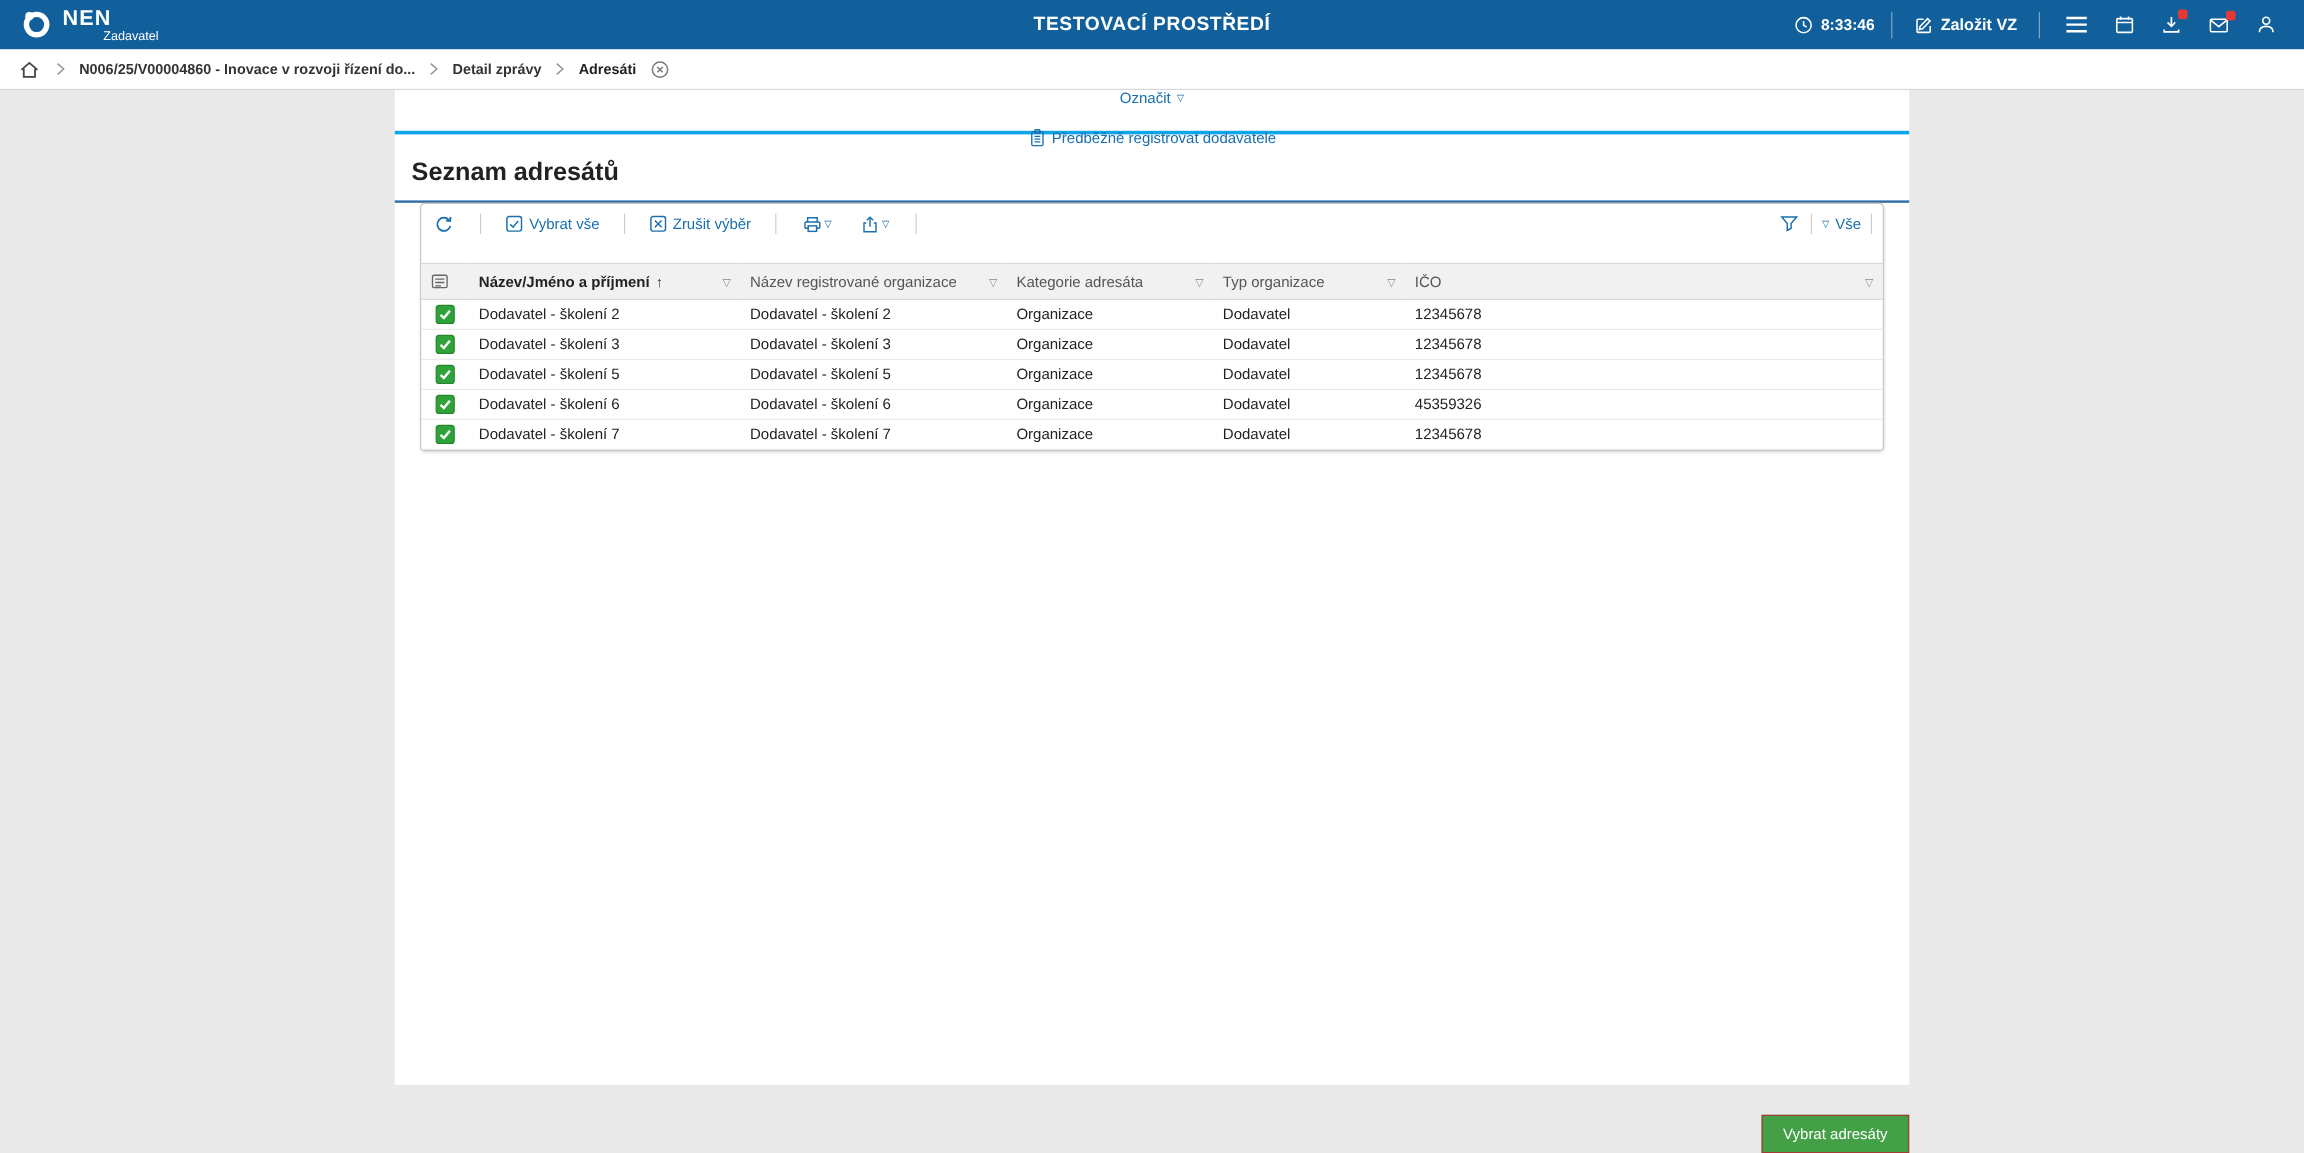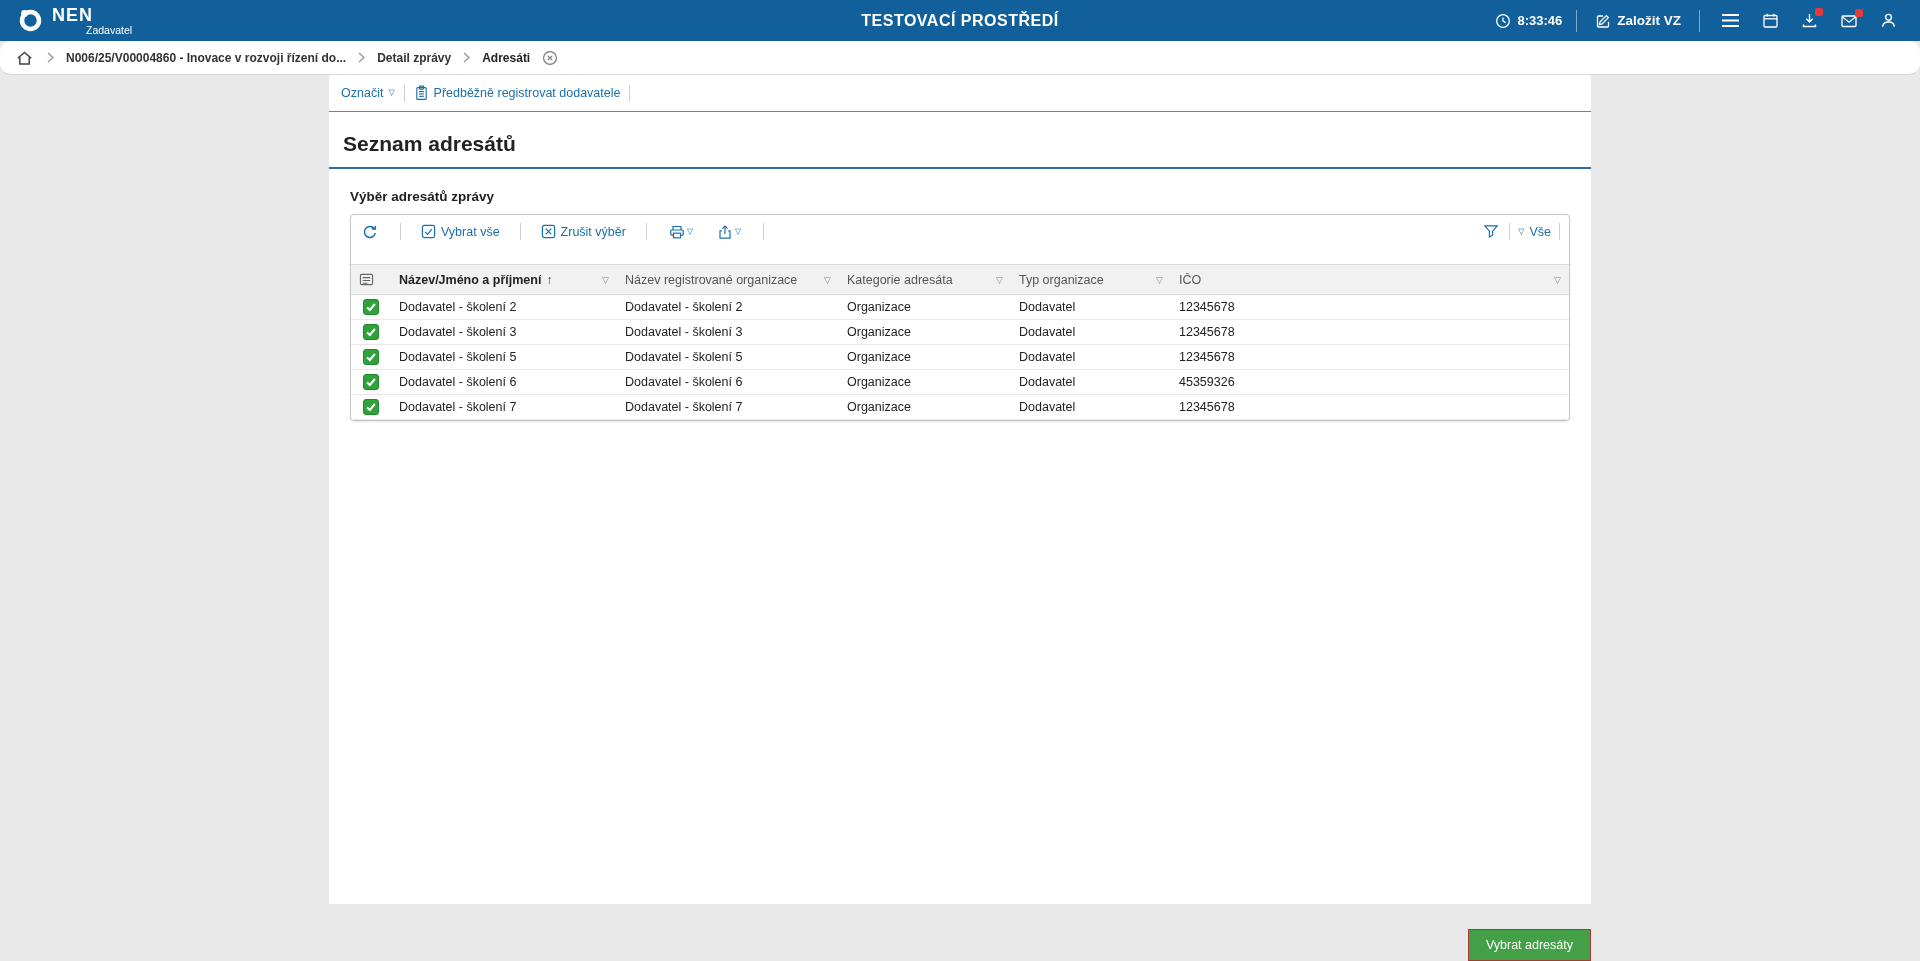--- a/index.html
+++ b/index.html
@@ -21,32 +21,32 @@
   .tb-divider { width:1px; height:22px; background:rgba(255,255,255,.45); margin:0 6px; }
   .tb-btn { background:none; border:none; color:#fff; display:flex; align-items:flex-start; gap:6px;
     font-family:inherit; font-size:13.5px; font-weight:bold; cursor:pointer; padding:4px; position:relative; }
   .tb-icon-btn { background:none; border:none; color:#fff; cursor:pointer; padding:4px 7px; position:relative;
     display:flex; align-items:center; }
   .badge-dot { position:absolute; top:0px; right:2px; width:8px; height:8px; background:#e53935;
     border-radius:2px; }
 
   
   .breadcrumb-bar { height:34px; background:#fff; border-bottom:1px solid #d8d8d8; display:flex;
-    align-items:center; padding:0 16px; gap:12px; font-size:12px; font-weight:bold; color:#333;border-radius:11px; }
+    align-items:center; padding:0 16px; gap:12px; font-size:12px; font-weight:bold; color:#333; }
   .crumb { color:#333; text-decoration:none; cursor:pointer; }
   .crumb-current { color:#222; }
   .chev { display:flex; align-items:center; }
   .close-circle { background:none; border:none; cursor:pointer; display:flex; align-items:center; padding:0; }
 
   
   .content { height:886px; display:flex; flex-direction:column; align-items:center; background:#e9e9e9; }
   .panel { width:1262px; background:#fff; height:832px; }
 
   .panel-toolbar { height:37px; display:flex; align-items:center; padding:0 12px; gap:9px;
-    border-bottom:1px solid #0ea5e9; font-size:12.5px; }
+    border-bottom:3px solid #0ea5e9; font-size:12.5px;flex-direction:column; }
   .blue-link { color:#1a6fad; background:none; border:none; font-family:inherit; font-size:12.5px;
     display:flex; align-items:center; gap:5px; cursor:pointer; padding:0; }
   .caret { font-size:8px; line-height:1; }
   .sep { width:1px; height:17px; background:#cfcfcf; }
 
   .section-header { padding:20px 14px 11px; border-bottom:2px solid #2e6da4; }
   .section-title { font-size:21px; font-weight:bold; color:#222; }
   .subsection-title { font-size:13.5px; font-weight:bold; color:#222; margin:20px 21px 10px; }
 
   .grid-box { margin:0 21px; border:1px solid #c6c6c6; border-radius:4px; overflow:hidden;
@@ -223,21 +223,20 @@
         </span>
         <span>Předběžně registrovat dodavatele</span>
       </button>
       <span class="sep"></span>
     </div>
 
     <div class="section-header">
       <div class="section-title">Seznam adresátů</div>
     </div>
 
-    <div class="subsection-title">Výběr adresátů zprávy</div>
 
     <div class="grid-box">
       <div class="grid-toolbar">
         <button class="icon-btn">
           <svg width="16" height="16" viewBox="0 0 16 16" fill="none" stroke="#1a6fad" stroke-width="1.5">
             <path d="M13.3 9.2A5.5 5.5 0 1 1 12.6 5"></path>
             <polyline points="13.5,1.8 13.1,5.2 9.7,4.8"></polyline>
           </svg>
         </button>
         <span class="sep"></span>

